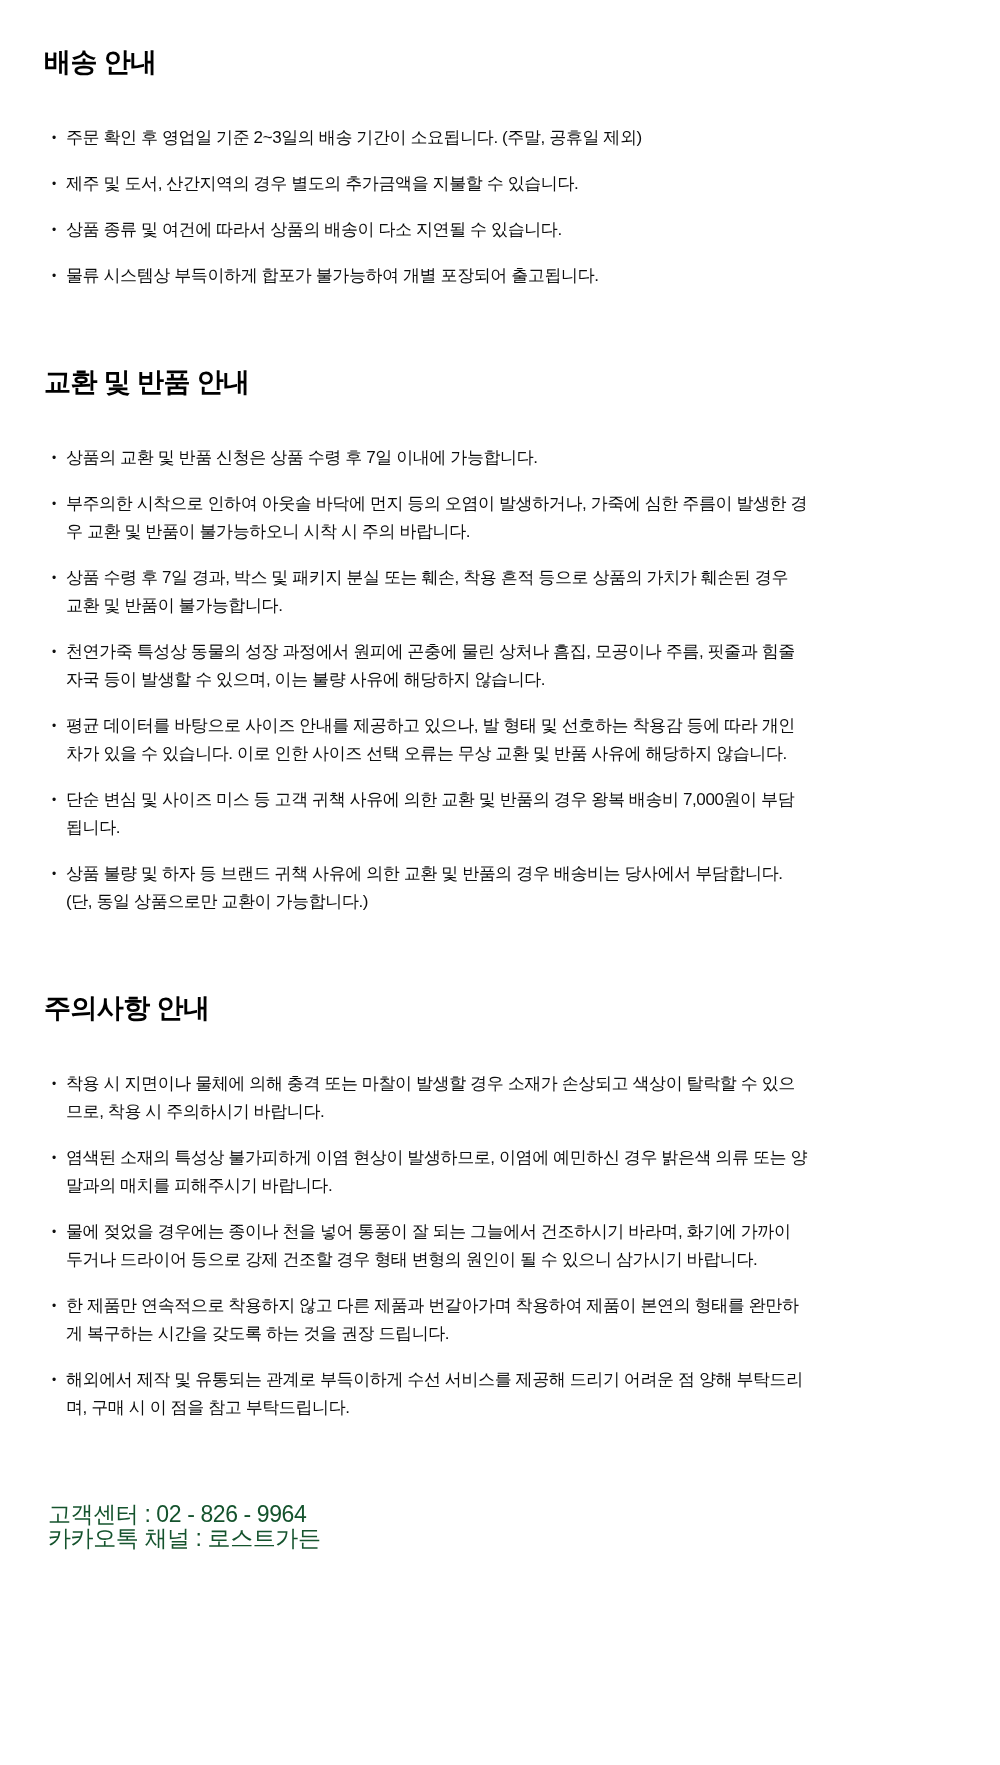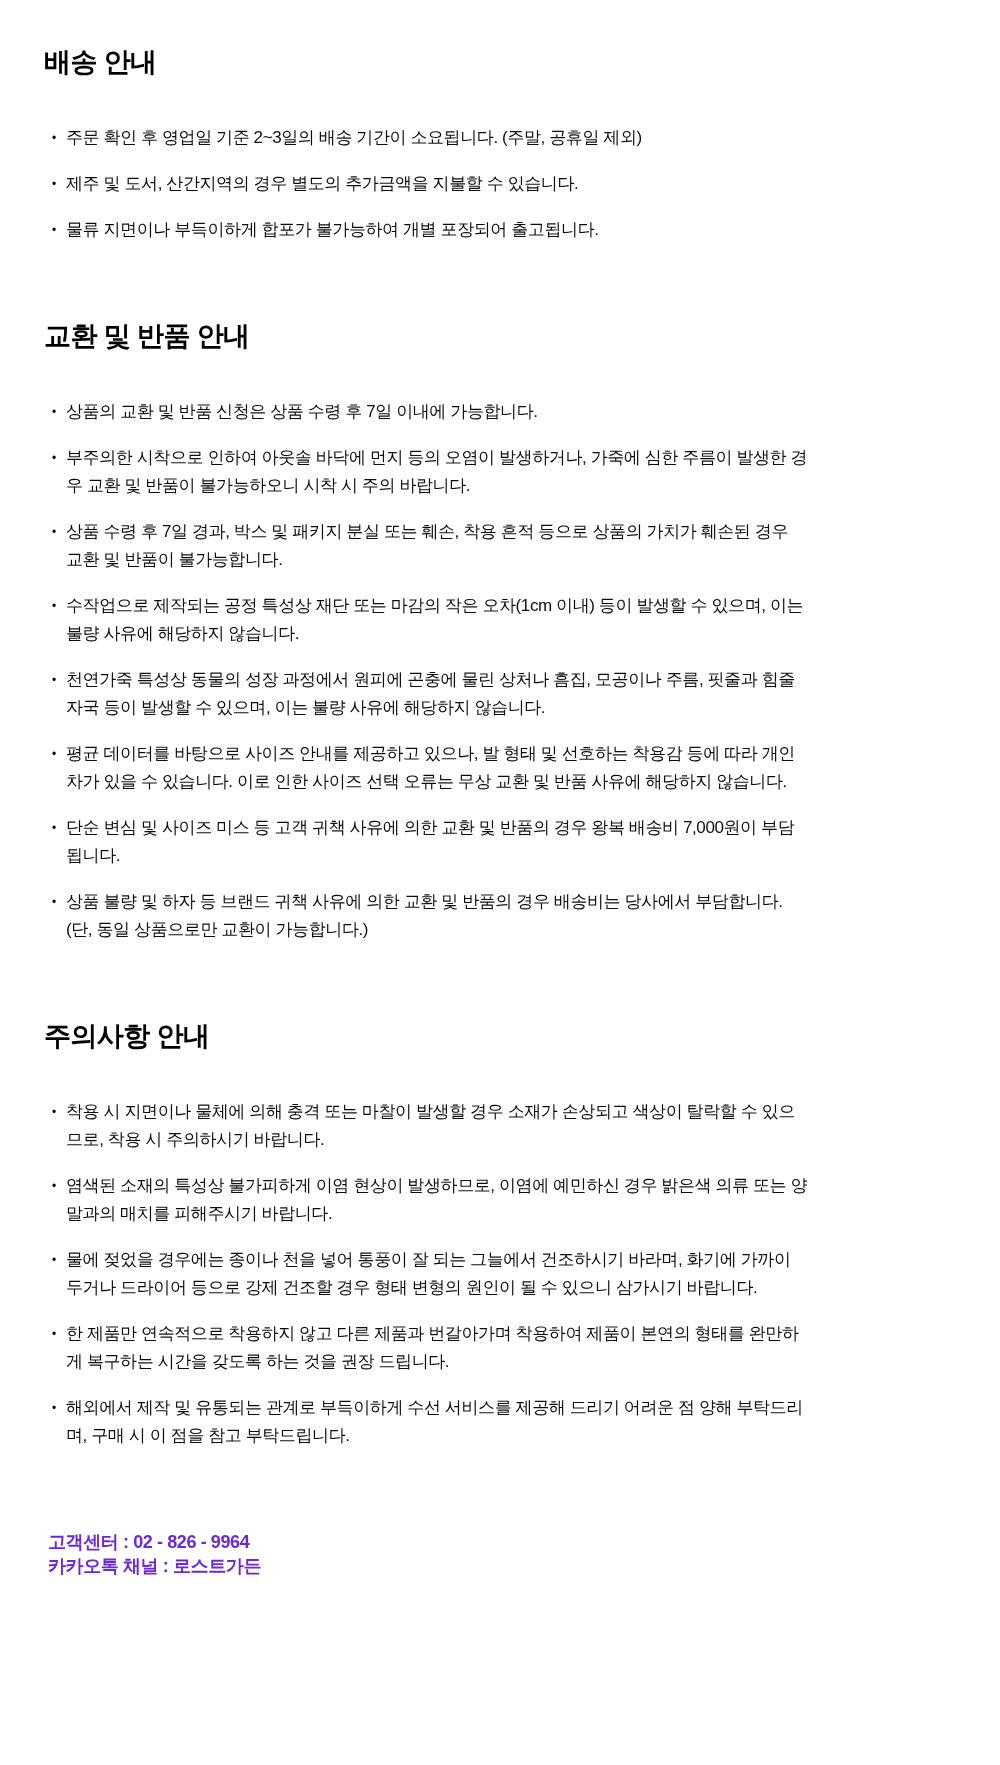--- a/index.html
+++ b/index.html
@@ -55,48 +55,48 @@
     top: 0;
     font-size: 12px;
     line-height: 28px;
     color: #0d0d0d;
   }
   .footer {
     margin-top: 80px;
     padding-left: 4px;
   }
   .footer-line {
-    font-size: 18px;
+    font-size: 23px;
     line-height: 24px;
-    font-weight: 700;
+    font-weight: 400;
     letter-spacing: -0.4px;
-    color: #6d28d9;
+    color: #14532d;
   }
 </style>
 </head>
 <body>
 
 <div class="page">
 
   <section class="notice-section">
     <h2 class="section-title">배송 안내</h2>
     <ul class="notice-list">
         <li class="notice-item">주문 확인 후 영업일 기준 2~3일의 배송 기간이 소요됩니다. (주말, 공휴일 제외)</li>
         <li class="notice-item">제주 및 도서, 산간지역의 경우 별도의 추가금액을 지불할 수 있습니다.</li>
-        <li class="notice-item">물류 지면이나 부득이하게 합포가 불가능하여 개별 포장되어 출고됩니다.</li>
+        <li class="notice-item">상품 종류 및 여건에 따라서 상품의 배송이 다소 지연될 수 있습니다.</li>
+        <li class="notice-item">물류 시스템상 부득이하게 합포가 불가능하여 개별 포장되어 출고됩니다.</li>
       </ul>
   </section>
 
   <section class="notice-section">
     <h2 class="section-title">교환 및 반품 안내</h2>
     <ul class="notice-list">
         <li class="notice-item">상품의 교환 및 반품 신청은 상품 수령 후 7일 이내에 가능합니다.</li>
         <li class="notice-item">부주의한 시착으로 인하여 아웃솔 바닥에 먼지 등의 오염이 발생하거나, 가죽에 심한 주름이 발생한 경우 교환 및 반품이 불가능하오니 시착 시 주의 바랍니다.</li>
         <li class="notice-item">상품 수령 후 7일 경과, 박스 및 패키지 분실 또는 훼손, 착용 흔적 등으로 상품의 가치가 훼손된 경우 교환 및 반품이 불가능합니다.</li>
-        <li class="notice-item">수작업으로 제작되는 공정 특성상 재단 또는 마감의 작은 오차(1cm 이내) 등이 발생할 수 있으며, 이는 불량 사유에 해당하지 않습니다.</li>
         <li class="notice-item">천연가죽 특성상 동물의 성장 과정에서 원피에 곤충에 물린 상처나 흠집, 모공이나 주름, 핏줄과 힘줄 자국 등이 발생할 수 있으며, 이는 불량 사유에 해당하지 않습니다.</li>
         <li class="notice-item">평균 데이터를 바탕으로 사이즈 안내를 제공하고 있으나, 발 형태 및 선호하는 착용감 등에 따라 개인차가 있을 수 있습니다. 이로 인한 사이즈 선택 오류는 무상 교환 및 반품 사유에 해당하지 않습니다.</li>
         <li class="notice-item">단순 변심 및 사이즈 미스 등 고객 귀책 사유에 의한 교환 및 반품의 경우 왕복 배송비 7,000원이 부담됩니다.</li>
         <li class="notice-item">상품 불량 및 하자 등 브랜드 귀책 사유에 의한 교환 및 반품의 경우 배송비는 당사에서 부담합니다.
 (단, 동일 상품으로만 교환이 가능합니다.)</li>
       </ul>
   </section>
 
   <section class="notice-section">
     <h2 class="section-title">주의사항 안내</h2>

